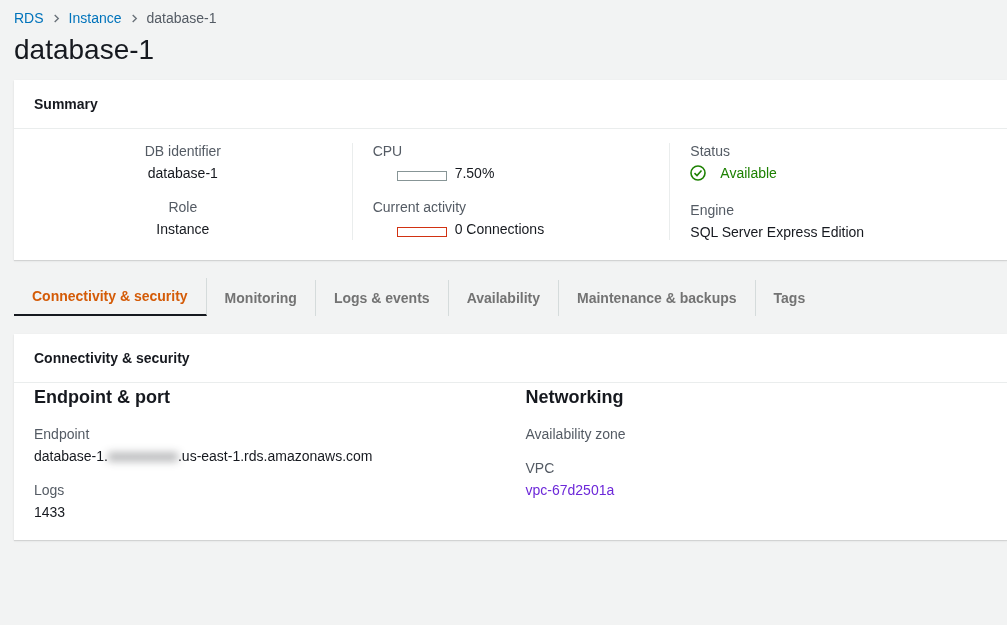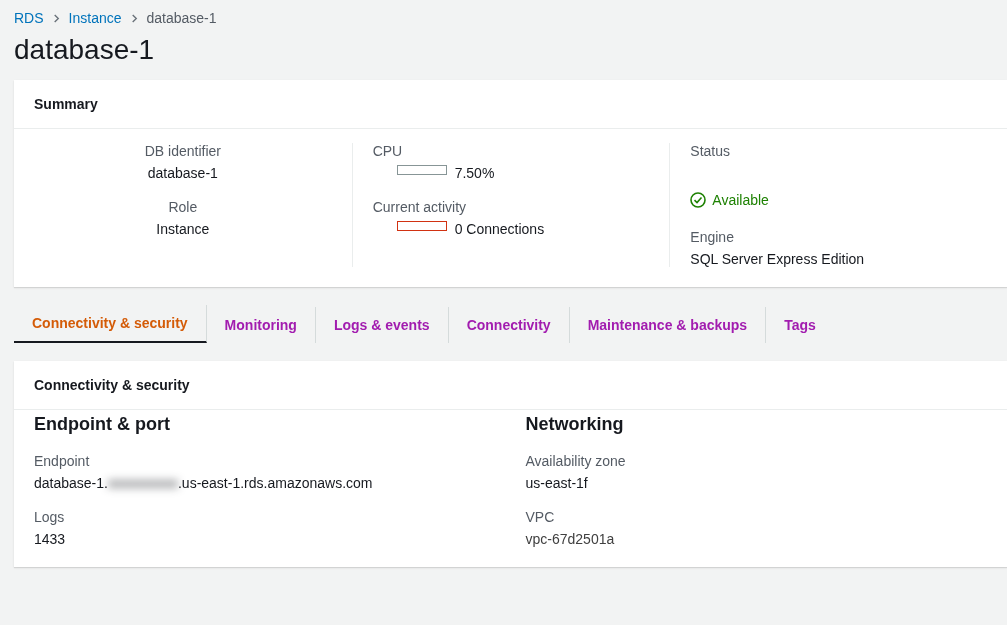--- a/index.html
+++ b/index.html
@@ -46,50 +46,50 @@
   }
   .summary-col {
     padding: 0 20px;
   }
   .summary-col:not(:first-child) { border-left: 1px solid #eaeded; }
   .summary-col:first-child { padding-left: 0; text-align: center; }
   .kv { margin-bottom: 18px; }
   .kv:last-child { margin-bottom: 0; }
   .kv .label { color: #545b64; font-size: 14px; margin-bottom: 6px; }
   .kv .val { color: #16191f; font-size: 14px; }
-  .status-ok { color: #1d8102; display: inline-flex; align-items: center; gap: 6px; font-size: 14px; margin-top: 27px;}
+  .status-ok { color: #1d8102; display: inline-flex; align-items: center; gap: 14px; font-size: 14px;}
   .status-ok svg { width: 16px; height: 16px; }
-  .meter-row { display: flex; align-items: flex-start; gap: 8px; padding-left: 24px; }
+  .meter-row { display: flex; align-items: flex-end; gap: 8px; padding-left: 24px; }
   .meter {
     width: 50px; height: 10px; border: 1px solid #879596; position: relative; background: #fff;
   }
   .meter .fill { height: 100%; background: #0073bb; }
   .meter.red-border { border-color: #d13212; }
   .meter.red-border .fill { background: #d13212; }
   .tabs {
     display: flex;
     margin: 0 0 0 14px;
     align-items: flex-end;
   }
   .tab {
     padding: 10px 18px;
     font-size: 14px;
-    color: #a21caf;
+    color: #737373;
     cursor: pointer;
     font-weight: 700;
     border-right: 1px solid #d5dbdb;
   }
   .tab:last-child { border-right: none; }
   .tab.active {
     color: #d45b07;
     border-bottom: 2px solid #16191f;
   }
   .cs-body { padding: 4px 20px 20px 20px; display: grid; grid-template-columns: 1fr 1fr; gap: 30px; }
   .cs-col h3 { font-size: 18px; font-weight: 700; margin-bottom: 18px; color:#16191f; }
-  .link { color: #404040; text-decoration: none; cursor: pointer; }
+  .link { color: #6d28d9; text-decoration: none; cursor: pointer; }
   .blur { filter: blur(4px); display:inline-block;}
 </style>
 </head>
 <body>
 
 <div class="breadcrumbs">
   <a>RDS</a>
   <span class="chev">
     <svg width="9" height="9" viewBox="0 0 10 10">
         <path d="M3 1 L7 5 L3 9" fill="none" stroke="#687078" stroke-width="1.5"></path>
@@ -155,21 +155,21 @@
         </div>
       </div>
     </div>
   </div>
 </div>
 
 <div class="tabs">
   <div class="tab active">Connectivity &amp; security</div>
   <div class="tab">Monitoring</div>
   <div class="tab">Logs &amp; events</div>
-  <div class="tab">Connectivity</div>
+  <div class="tab">Availability</div>
   <div class="tab">Maintenance &amp; backups</div>
   <div class="tab">Tags</div>
 </div>
 
 <div class="panel" style="margin-top:18px;">
   <div class="panel-header">Connectivity &amp; security</div>
   <div class="cs-body">
     <div class="cs-col">
       <h3>Endpoint &amp; port</h3>
       <div class="kv">
@@ -180,21 +180,20 @@
       </div>
       <div class="kv">
         <div class="label">Logs</div>
         <div class="val">1433</div>
       </div>
     </div>
     <div class="cs-col">
       <h3>Networking</h3>
       <div class="kv">
         <div class="label">Availability zone</div>
-        <div class="val">us-east-1f</div>
       </div>
       <div class="kv">
         <div class="label">VPC</div>
         <div class="val"><a class="link">vpc-67d2501a</a></div>
       </div>
     </div>
   </div>
 </div>
 
 </body></html>

